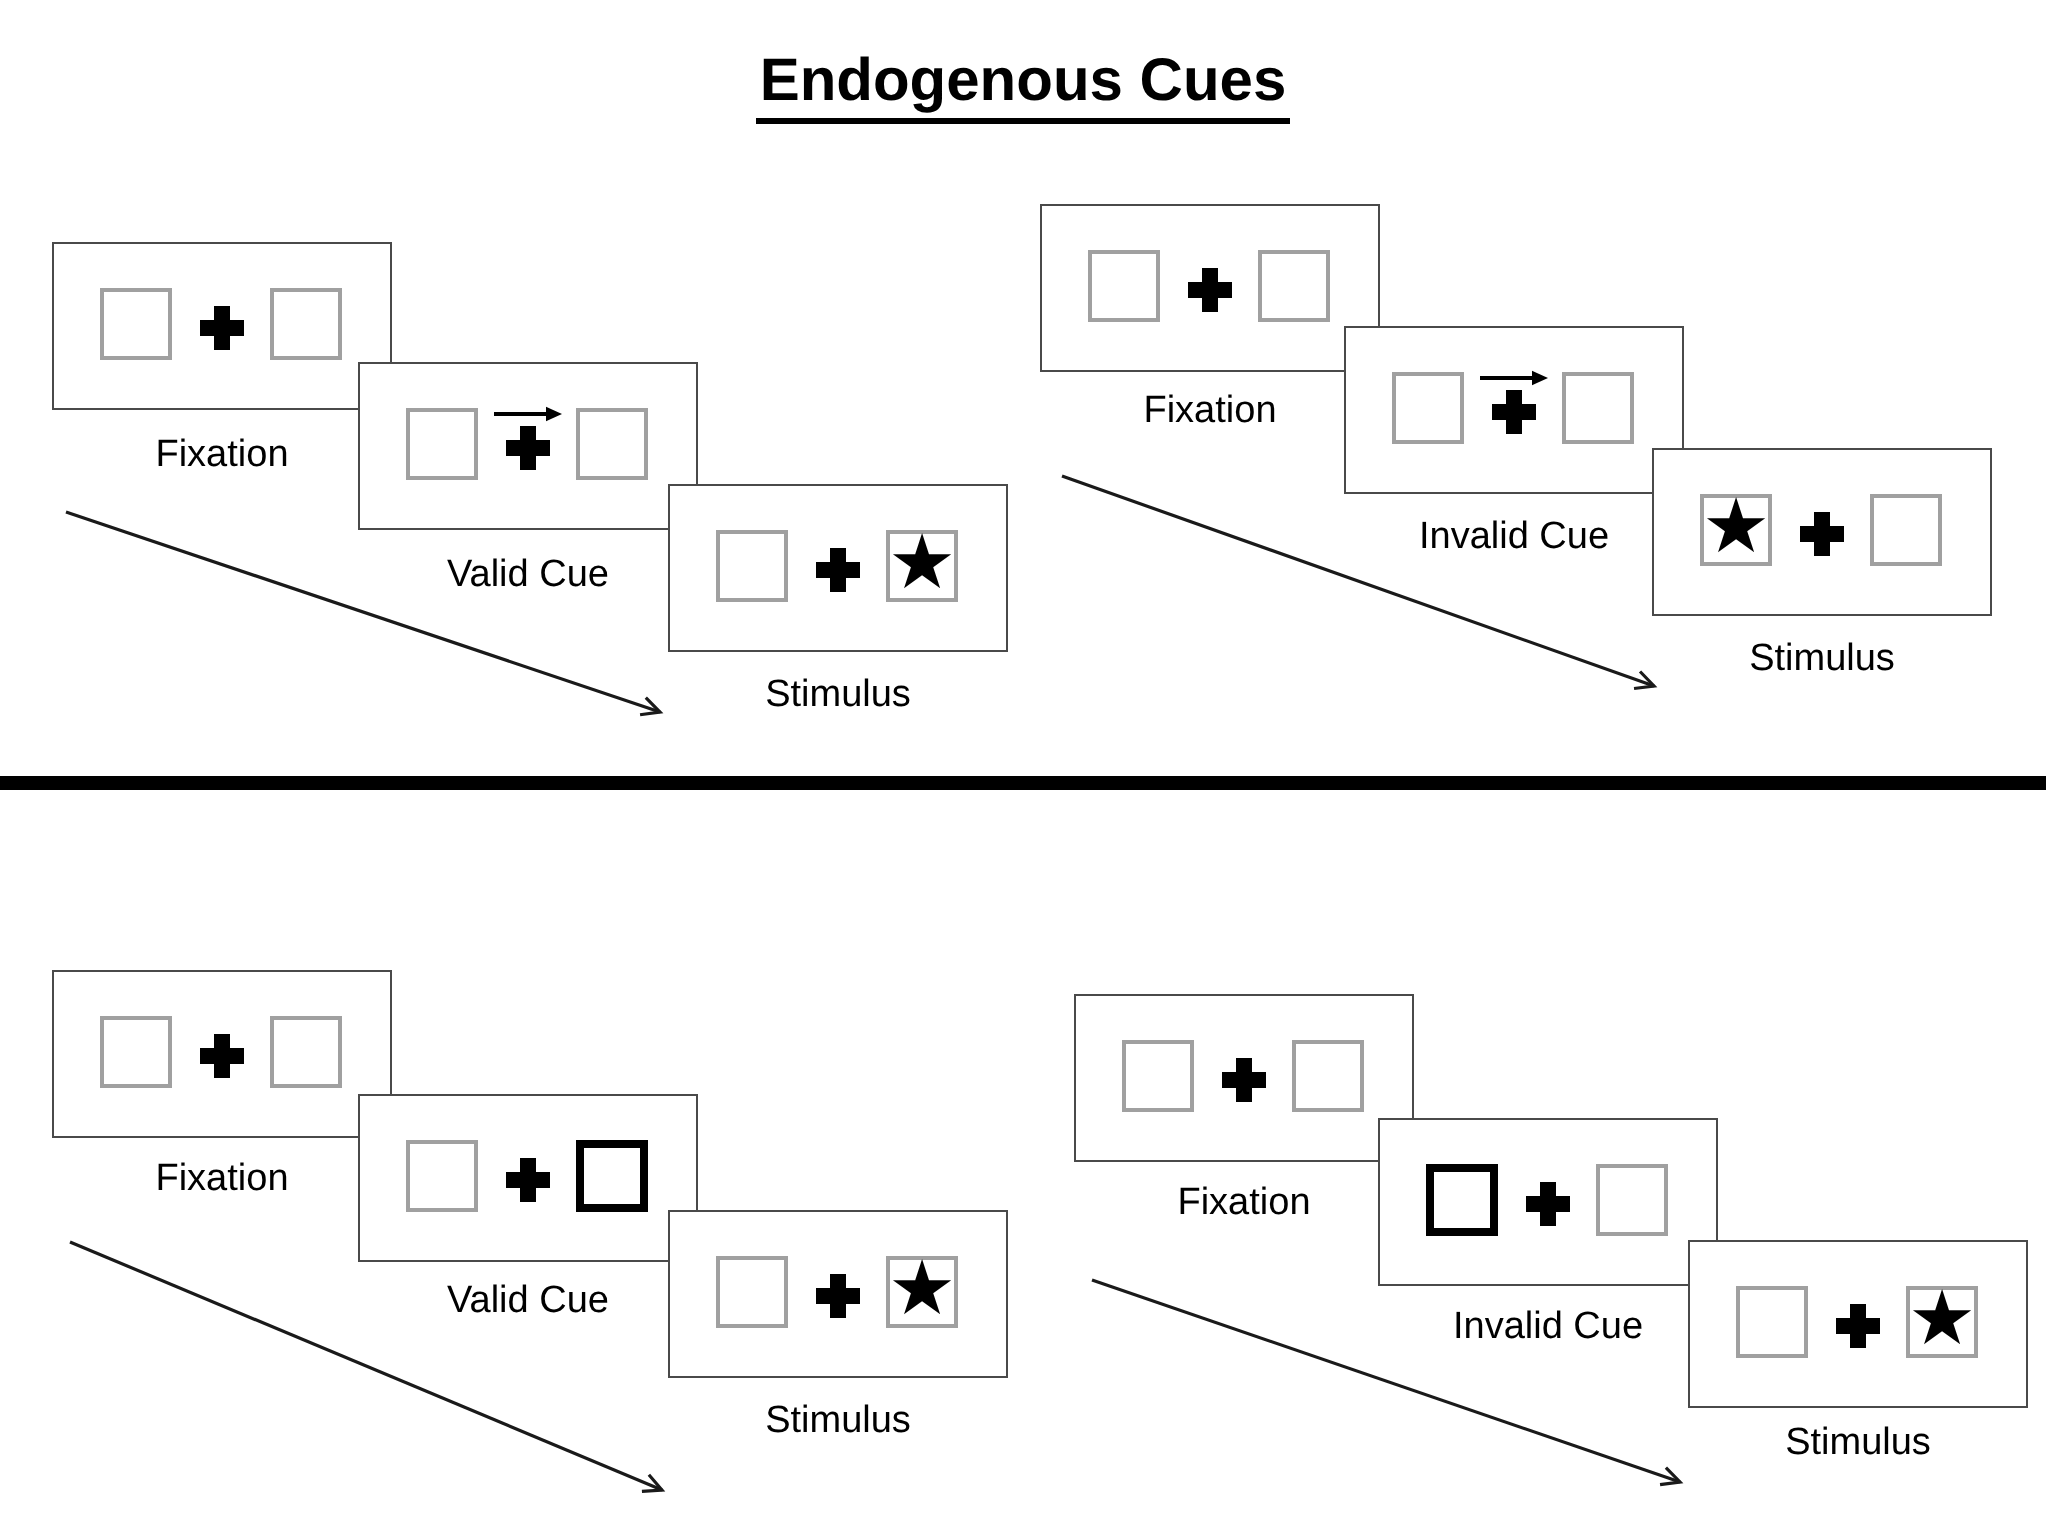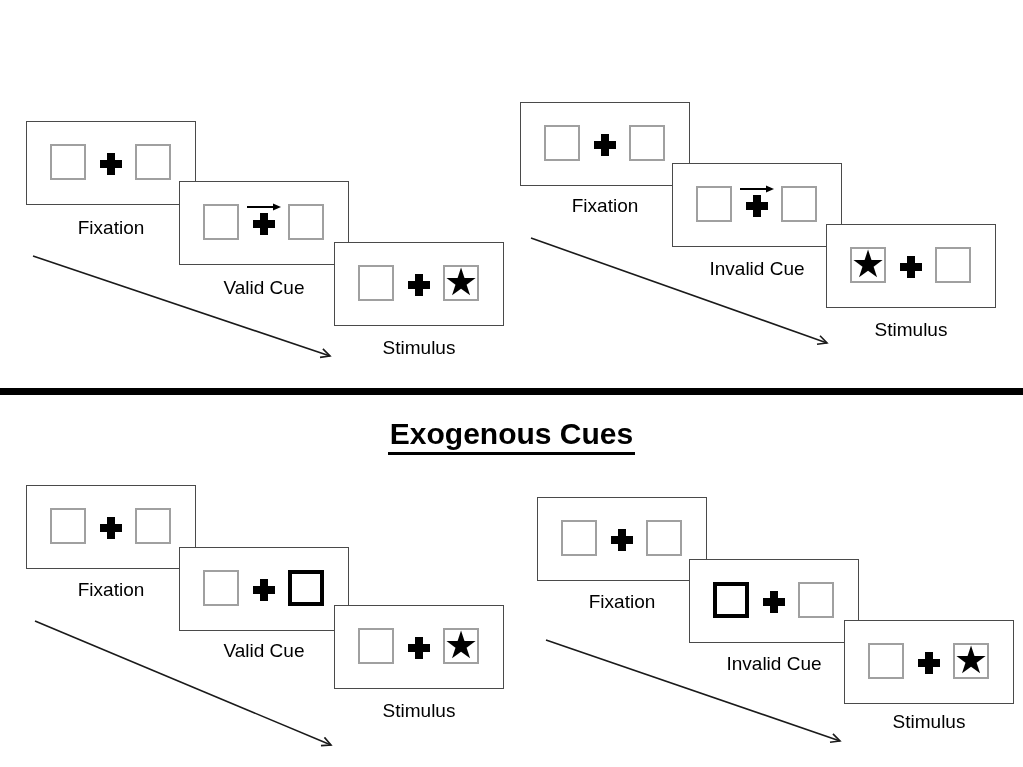--- a/index.html
+++ b/index.html
@@ -37,24 +37,24 @@
     font-size:19px;font-weight:normal;line-height:24px;white-space:nowrap;
   }
   .arrows{position:absolute;left:0;top:0;width:1023px;height:767px;pointer-events:none;}
   .grp{position:absolute;left:0;top:0;width:0;height:0;}
 </style>
 </head>
 <body>
 
 <div class="canvas">
 
+  <div class="section-title" style="top:24px;">
+    <span>Endogenous Cues</span>
+  </div>
   <div class="divider" style="top:388px;"></div>
-  <div class="section-title" style="top:417px;">
-    <span>Exogenous Cues</span>
-  </div>
 
   <svg class="arrows" viewBox="0 0 1023 767">
     <defs>
       <marker id="ah" markerWidth="14" markerHeight="14" refX="10" refY="5.5" orient="auto" markerUnits="userSpaceOnUse">
         <path d="M1,1 L10,5.5 L1,10" fill="none" stroke="#1a1a1a" stroke-width="1.6"></path>
       </marker>
     </defs>
     <line x1="33" y1="256" x2="330" y2="356" stroke="#1a1a1a" stroke-width="1.6" marker-end="url(#ah)"></line>
     <line x1="531" y1="238" x2="827" y2="343" stroke="#1a1a1a" stroke-width="1.6" marker-end="url(#ah)"></line>
     <line x1="35" y1="621" x2="331" y2="745" stroke="#1a1a1a" stroke-width="1.6" marker-end="url(#ah)"></line>

